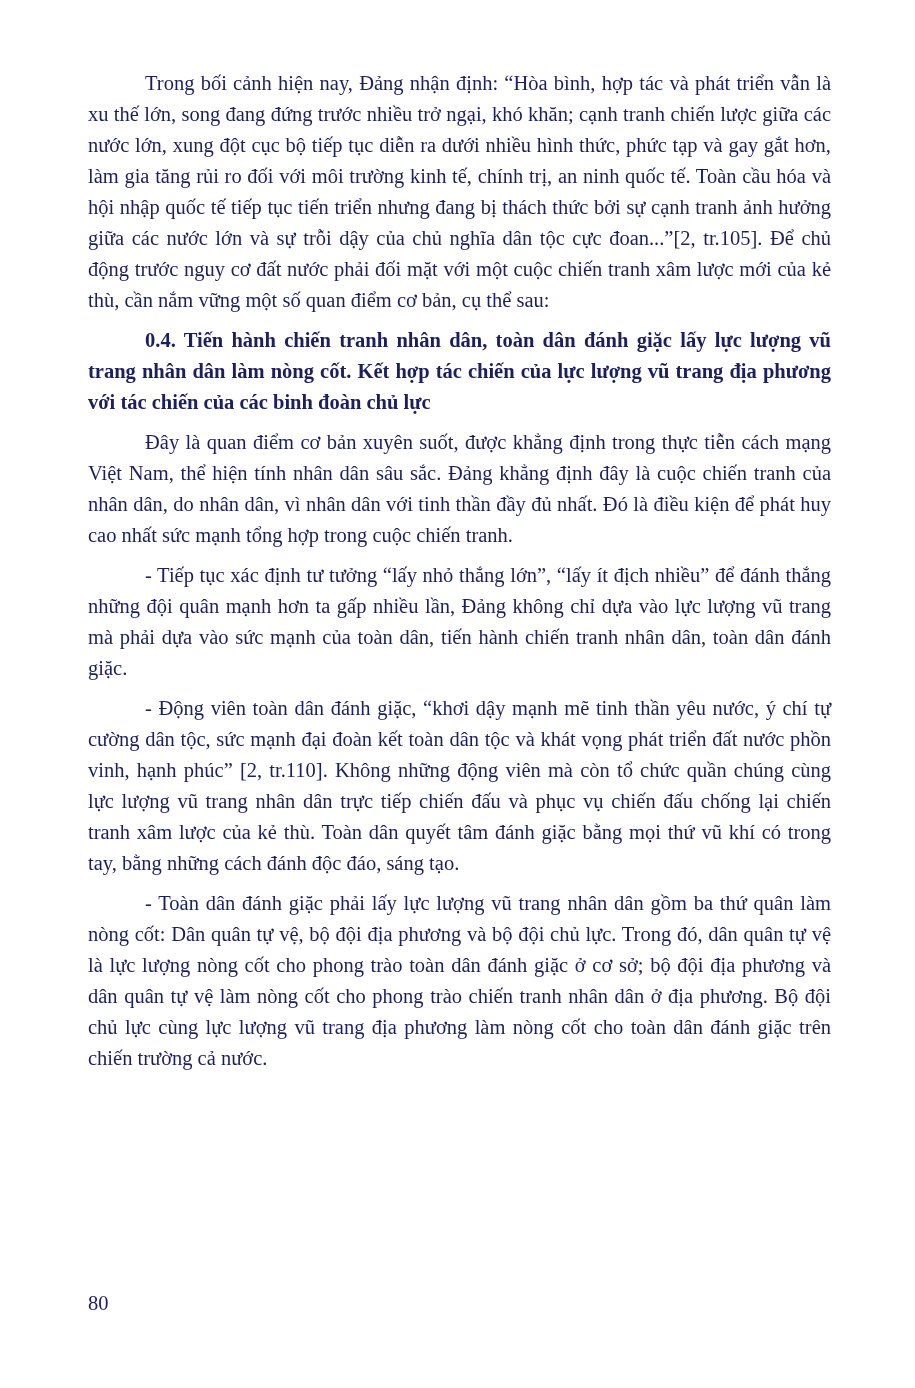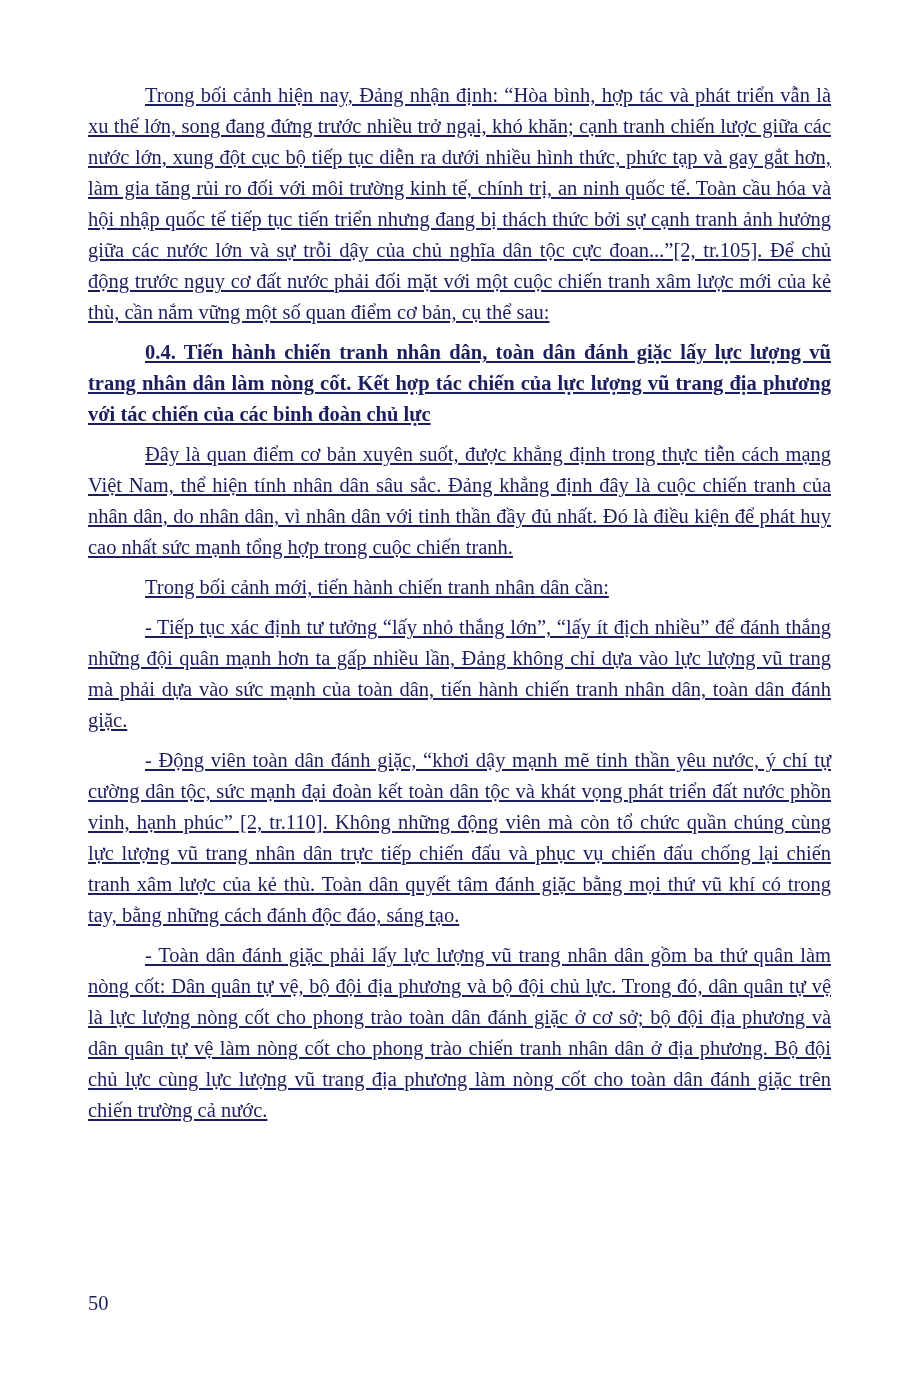--- a/index.html
+++ b/index.html
@@ -9,24 +9,23 @@
     position: relative;
     width: 915px;
     height: 1388px;
     background: #ffffff;
     overflow: hidden;
     font-family: "Liberation Serif", serif;
     color: var(--ink);
   }
   .content {
     position: absolute;
-    top: 80px;
+    top: 68px;
     left: 88px;
     right: 84px;
-    text-decoration: underline;
   }
   .content p {
     margin: 0 0 9px 0;
     font-size: 20.5px;
     line-height: 31px;
     text-align: justify;
     text-indent: 57px;
     color: var(--ink);
   }
   .content p.heading {
@@ -43,19 +42,18 @@
   }
 </style>
 </head>
 <body>
 
 <div class="page">
   <div class="content">
       <p class="body">Trong bối cảnh hiện nay, Đảng nhận định: “Hòa bình, hợp tác và phát triển vẫn là xu thế lớn, song đang đứng trước nhiều trở ngại, khó khăn; cạnh tranh chiến lược giữa các nước lớn, xung đột cục bộ tiếp tục diễn ra dưới nhiều hình thức, phức tạp và gay gắt hơn, làm gia tăng rủi ro đối với môi trường kinh tế, chính trị, an ninh quốc tế. Toàn cầu hóa và hội nhập quốc tế tiếp tục tiến triển nhưng đang bị thách thức bởi sự cạnh tranh ảnh hưởng giữa các nước lớn và sự trỗi dậy của chủ nghĩa dân tộc cực đoan...”[2, tr.105]. Để chủ động trước nguy cơ đất nước phải đối mặt với một cuộc chiến tranh xâm lược mới của kẻ thù, cần nắm vững một số quan điểm cơ bản, cụ thể sau:</p>
       <p class="heading">0.4. Tiến hành chiến tranh nhân dân, toàn dân đánh giặc lấy lực lượng vũ trang nhân dân làm nòng cốt. Kết hợp tác chiến của lực lượng vũ trang địa phương với tác chiến của các binh đoàn chủ lực</p>
       <p class="body">Đây là quan điểm cơ bản xuyên suốt, được khẳng định trong thực tiễn cách mạng Việt Nam, thể hiện tính nhân dân sâu sắc. Đảng khẳng định đây là cuộc chiến tranh của nhân dân, do nhân dân, vì nhân dân với tinh thần đầy đủ nhất. Đó là điều kiện để phát huy cao nhất sức mạnh tổng hợp trong cuộc chiến tranh.</p>
-      <p class="body">Trong bối cảnh mới, tiến hành chiến tranh nhân dân cần:</p>
       <p class="body">- Tiếp tục xác định tư tưởng “lấy nhỏ thắng lớn”, “lấy ít địch nhiều” để đánh thắng những đội quân mạnh hơn ta gấp nhiều lần, Đảng không chỉ dựa vào lực lượng vũ trang mà phải dựa vào sức mạnh của toàn dân, tiến hành chiến tranh nhân dân, toàn dân đánh giặc.</p>
       <p class="body">- Động viên toàn dân đánh giặc, “khơi dậy mạnh mẽ tinh thần yêu nước, ý chí tự cường dân tộc, sức mạnh đại đoàn kết toàn dân tộc và khát vọng phát triển đất nước phồn vinh, hạnh phúc” [2, tr.110]. Không những động viên mà còn tổ chức quần chúng cùng lực lượng vũ trang nhân dân trực tiếp chiến đấu và phục vụ chiến đấu chống lại chiến tranh xâm lược của kẻ thù. Toàn dân quyết tâm đánh giặc bằng mọi thứ vũ khí có trong tay, bằng những cách đánh độc đáo, sáng tạo.</p>
       <p class="body">- Toàn dân đánh giặc phải lấy lực lượng vũ trang nhân dân gồm ba thứ quân làm nòng cốt: Dân quân tự vệ, bộ đội địa phương và bộ đội chủ lực. Trong đó, dân quân tự vệ là lực lượng nòng cốt cho phong trào toàn dân đánh giặc ở cơ sở; bộ đội địa phương và dân quân tự vệ làm nòng cốt cho phong trào chiến tranh nhân dân ở địa phương. Bộ đội chủ lực cùng lực lượng vũ trang địa phương làm nòng cốt cho toàn dân đánh giặc trên chiến trường cả nước.</p>
     </div>
-  <div class="page-number">50</div>
+  <div class="page-number">80</div>
 </div>
 
 </body></html>

